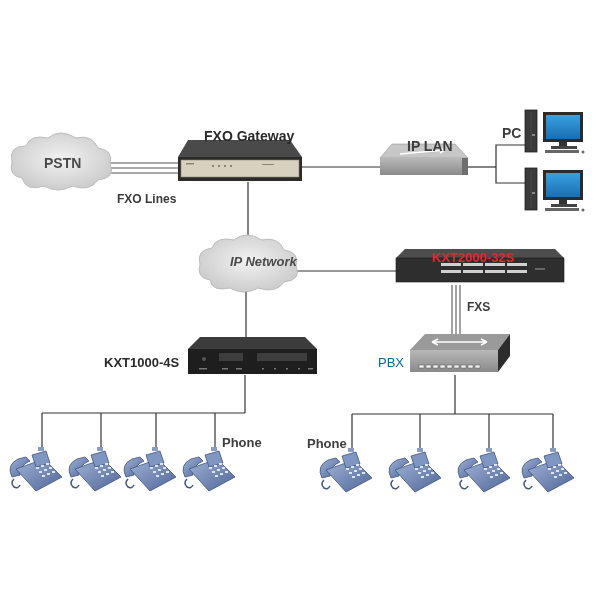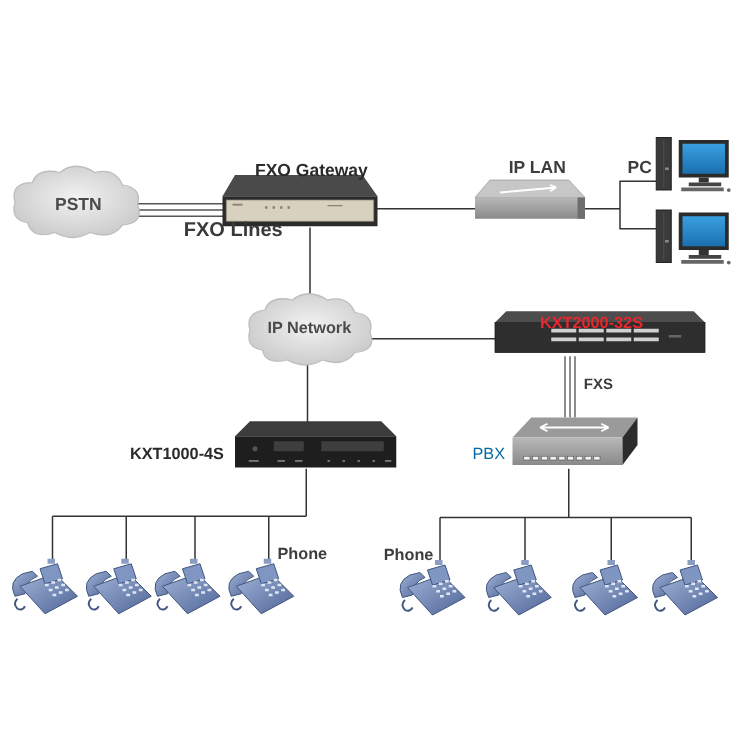--- a/index.html
+++ b/index.html
@@ -192,24 +192,24 @@
   <use href="#phone" x="122" y="447"></use>
   <use href="#phone" x="181" y="447"></use>
   <use href="#phone" x="318" y="448"></use>
   <use href="#phone" x="387" y="448"></use>
   <use href="#phone" x="456" y="448"></use>
   <use href="#phone" x="520" y="448"></use>
 </svg>
 
 
 <div class="lbl cloud-lbl" style="left:44px; top:155px;text-align:center;">PSTN</div>
-<div class="lbl" style="left:117px; top:176px; font-size:16px;margin-left:30px;">FXO Lines</div>
+<div class="lbl" style="left:117px; top:192px; font-size:12px;">FXO Lines</div>
 <div class="lbl" style="left:204px; top:128px; font-size:14px; color:#2a2a2a;">FXO Gateway</div>
-<div class="lbl" style="left:407px; top:125px; font-size:14px; color:#3d3d3d;">IP LAN</div>
+<div class="lbl" style="left:407px; top:138px; font-size:14px; color:#3d3d3d;">IP LAN</div>
 <div class="lbl" style="left:502px; top:125px; font-size:14px; color:#3d3d3d;">PC</div>
-<div class="lbl cloud-lbl" style="left:214px; top:254px; font-size:13px;">IP Network</div>
+<div class="lbl cloud-lbl" style="left:230px; top:254px; font-size:13px;font-style:italic;">IP Network</div>
 <div class="lbl" style="left:432px; top:228px; font-size:13px; color:#e8262e;margin-top:22px;">KXT2000-32S</div>
 <div class="lbl" style="left:467px; top:300px; font-size:12px; color:#3d3d3d;text-align:center;">FXS</div>
 <div class="lbl" style="left:104px; top:355px; font-size:13px; color:#2a2a2a;">KXT1000-4S</div>
 <div class="lbl" style="left:378px; top:355px; font-size:13px; color:#0369a1; font-weight:normal;">PBX</div>
 <div class="lbl" style="left:222px; top:435px; font-size:13px; color:#3d3d3d;">Phone</div>
 <div class="lbl" style="left:307px; top:436px; font-size:13px; color:#3d3d3d;">Phone</div>
 </div>
 
 </body></html>

